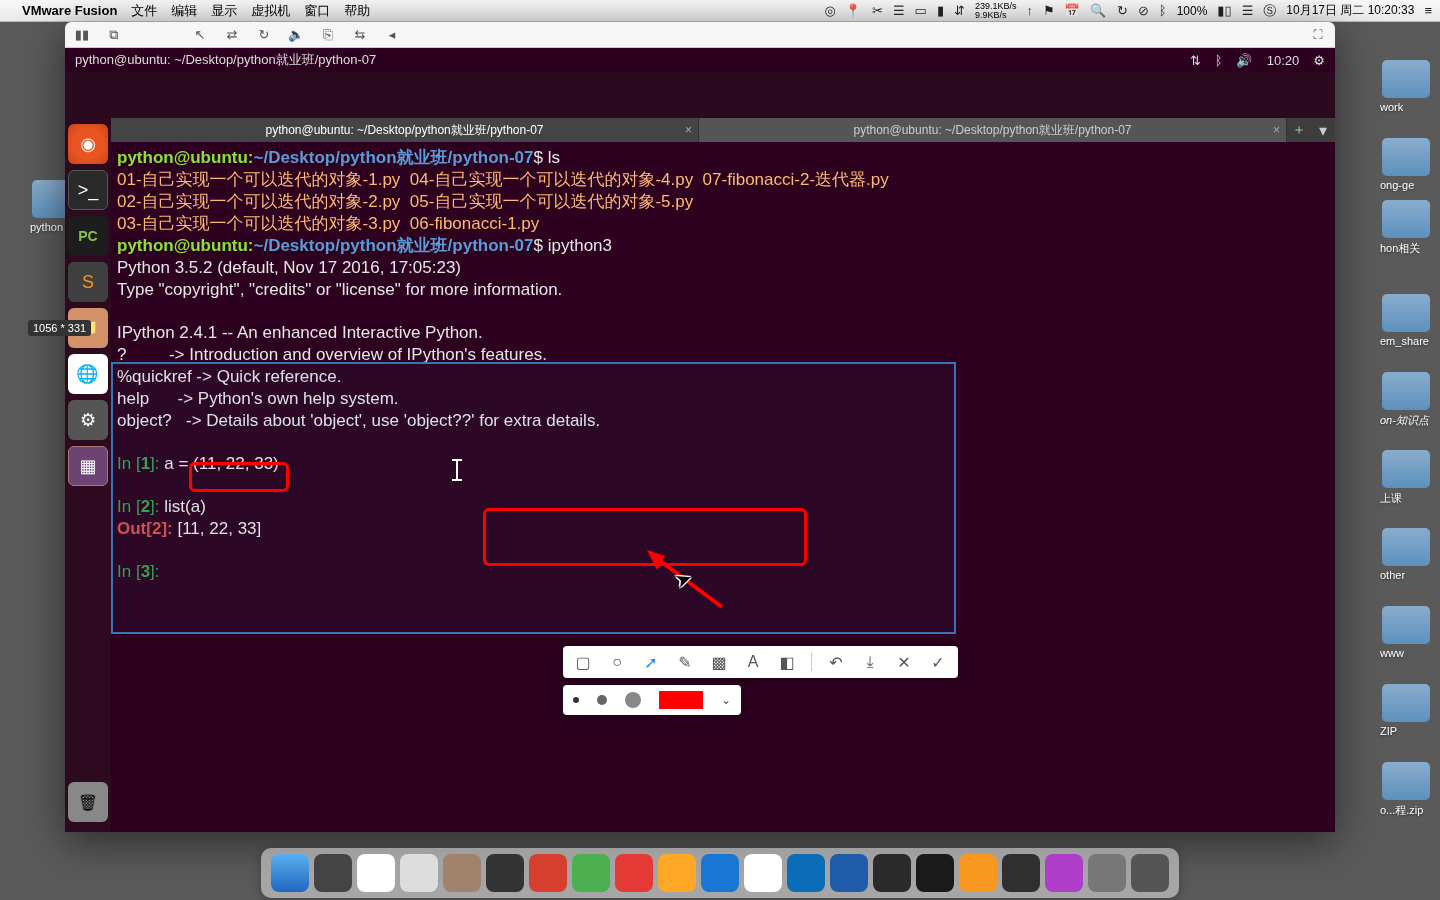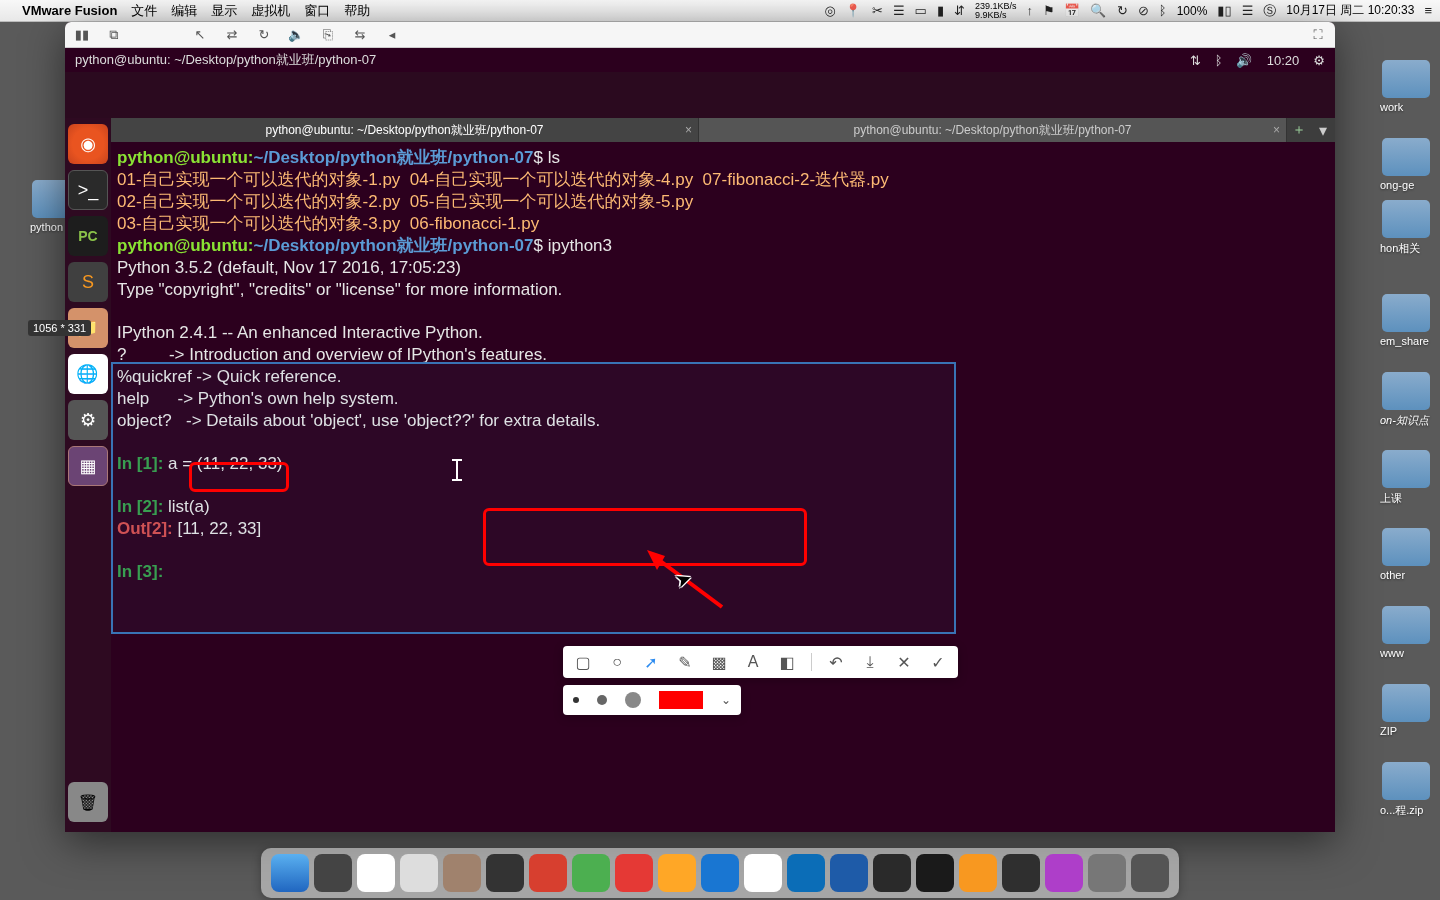--- a/index.html
+++ b/index.html
@@ -56,21 +56,21 @@
     .tab-strip .tab.active { background:#444; color:#fff; }
     .tab-strip .tab .close { position:absolute; right:6px; color:#aaa; }
     .tab-strip .plus { width:24px; background:#3d3d3d; color:#9c9; display:flex; align-items:center; justify-content:center; font-size:14px; }
     .tab-strip .menu { width:24px; background:#3d3d3d; color:#ccc; display:flex; align-items:center; justify-content:center; }
     
     
     .terminal-body { position:absolute; left:46px; top:120px; right:0; bottom:0; background:#2c001e; font-family: "Ubuntu Mono","DejaVu Sans Mono",monospace; font-size:17px; line-height:21px; color:#e6e6e6; padding: 4px 6px; white-space: pre; }
     .prompt-user { color:#8ae234; font-weight:bold; }
     .prompt-path { color:#5b9bd5; font-weight:bold; }
     .orange { color:#fdba74; }
-    .in-label { color:#37a04b; font-weight:bold; }
+    .in-label { color:#37a04b; font-weight:normal; }
     .out-label { color:#d64f4f; font-weight:bold; }
     .num { color:#37a04b; font-weight:bold; }
     
     
     .selection { position:absolute; border:2px solid #3973b5; background:rgba(80,130,190,.05); pointer-events:none; }
     
     
     .red-box { position:absolute; border:3px solid #ff0000; border-radius:6px; pointer-events:none; }
     .red-arrow { position:absolute; pointer-events:none; }
     .cursor-arrow { position:absolute; font-size:20px; color:#000; text-shadow:-1px -1px 0 #fff,1px -1px 0 #fff,-1px 1px 0 #fff,1px 1px 0 #fff; transform:rotate(-20deg); }

